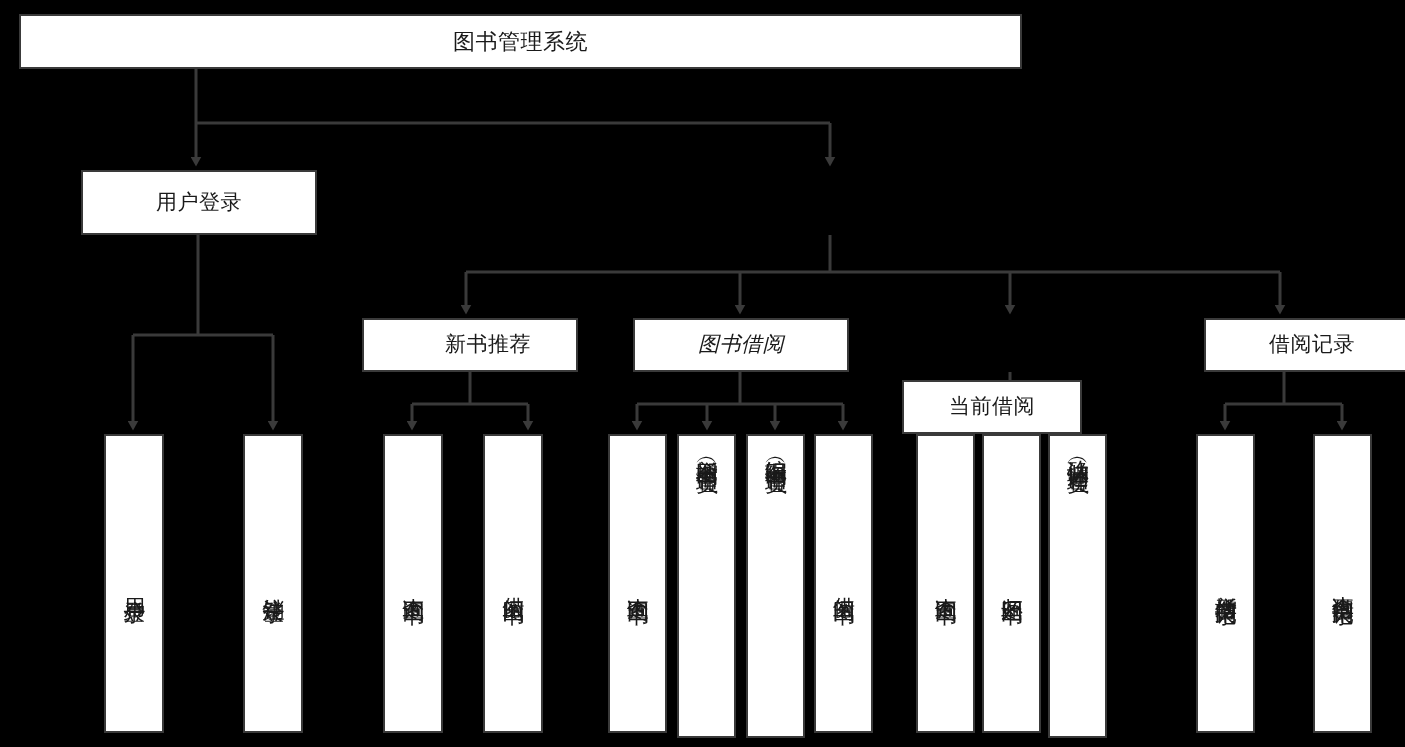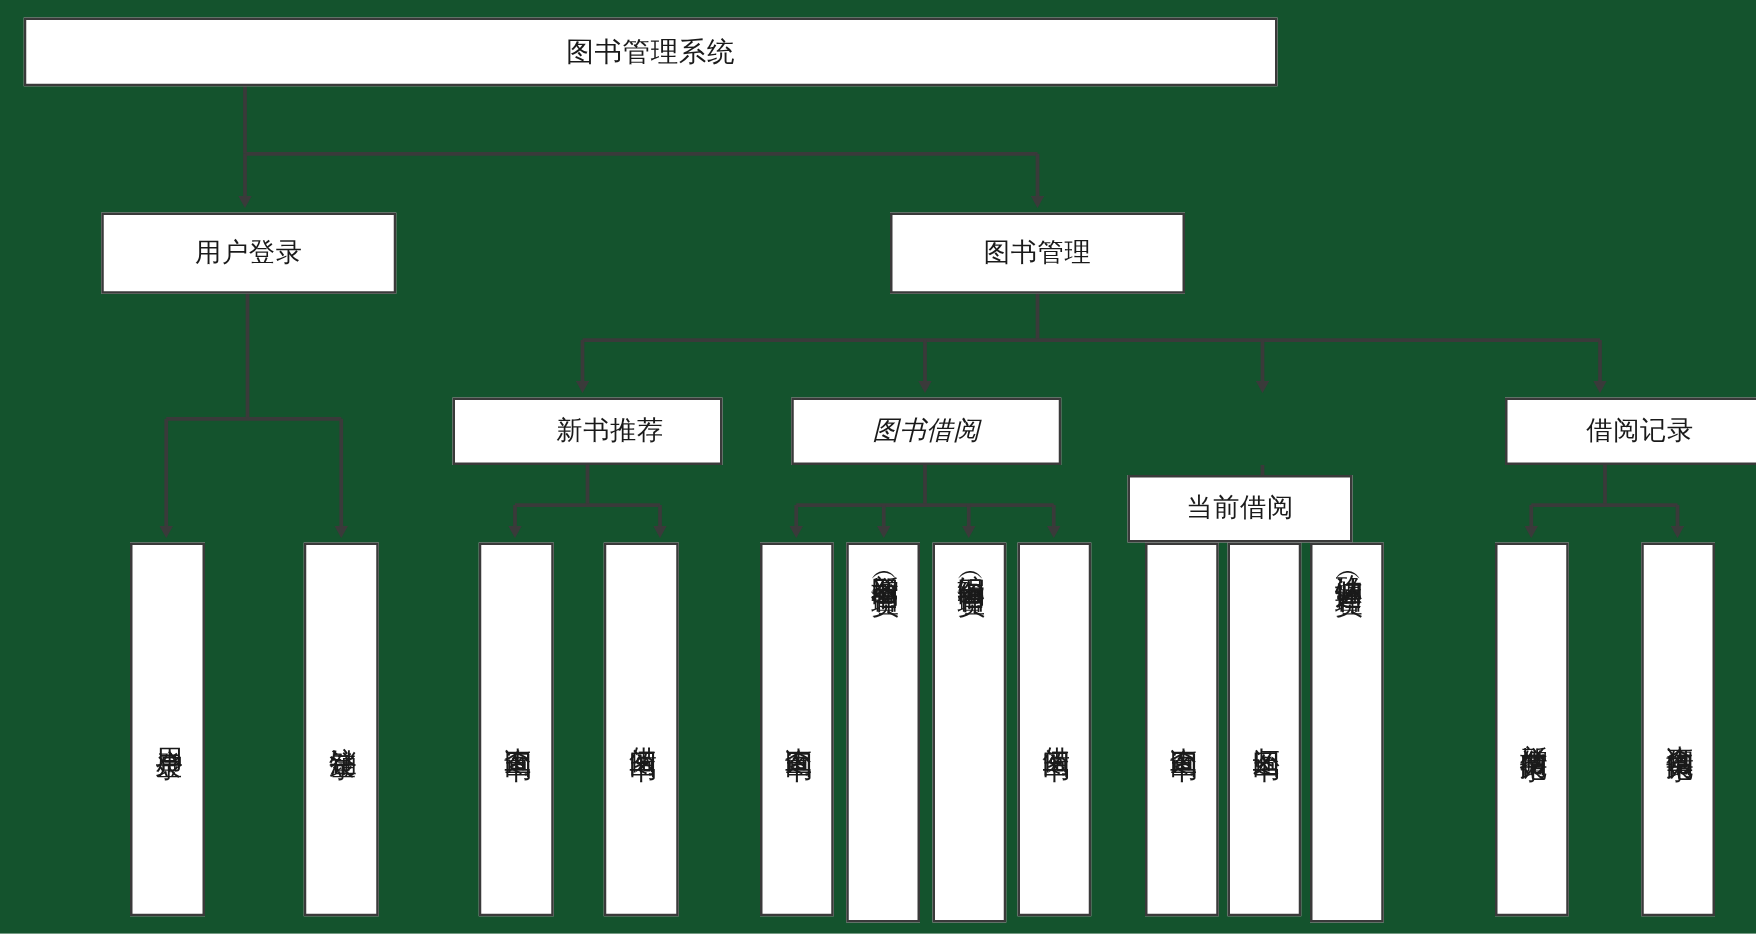--- a/index.html
+++ b/index.html
@@ -7,21 +7,21 @@
     padding: 0;
     background: #ffffff;
   }
   body {
     font-family: "DejaVu Sans", "Liberation Sans", sans-serif;
   }
   #canvas {
     position: relative;
     width: 1405px;
     height: 747px;
-    background: #14532d;
+    background: #000000;
     overflow: hidden;
   }
   svg.wires {
     position: absolute;
     left: 0;
     top: 0;
     width: 1405px;
     height: 747px;
     pointer-events: none;
   }
@@ -131,23 +131,20 @@
     </g>
   </svg>
 
   <div class="node node-root" style="left:19px; top:14px; width:1003px; height:55px;">
     <span class="label">图书管理系统</span>
   </div>
 
   <div class="node node-h" style="left:81px; top:170px; width:236px; height:65px;">
     <span class="label">用户登录</span>
   </div>
-  <div class="node node-h" style="left:712px; top:170px; width:236px; height:65px;">
-    <span class="label">图书管理</span>
-  </div>
 
   <div class="node node-h" style="left:362px; top:318px; width:216px; height:54px;padding-left:36px;">
     <span class="label">新书推荐</span>
   </div>
   <div class="node node-h" style="left:633px; top:318px; width:216px; height:54px;font-style:italic;">
     <span class="label">图书借阅</span>
   </div>
   <div class="node node-h" style="left:902px; top:336px; width:180px; height:54px;margin-top:44px;">
     <span class="label">当前借阅</span>
   </div>

